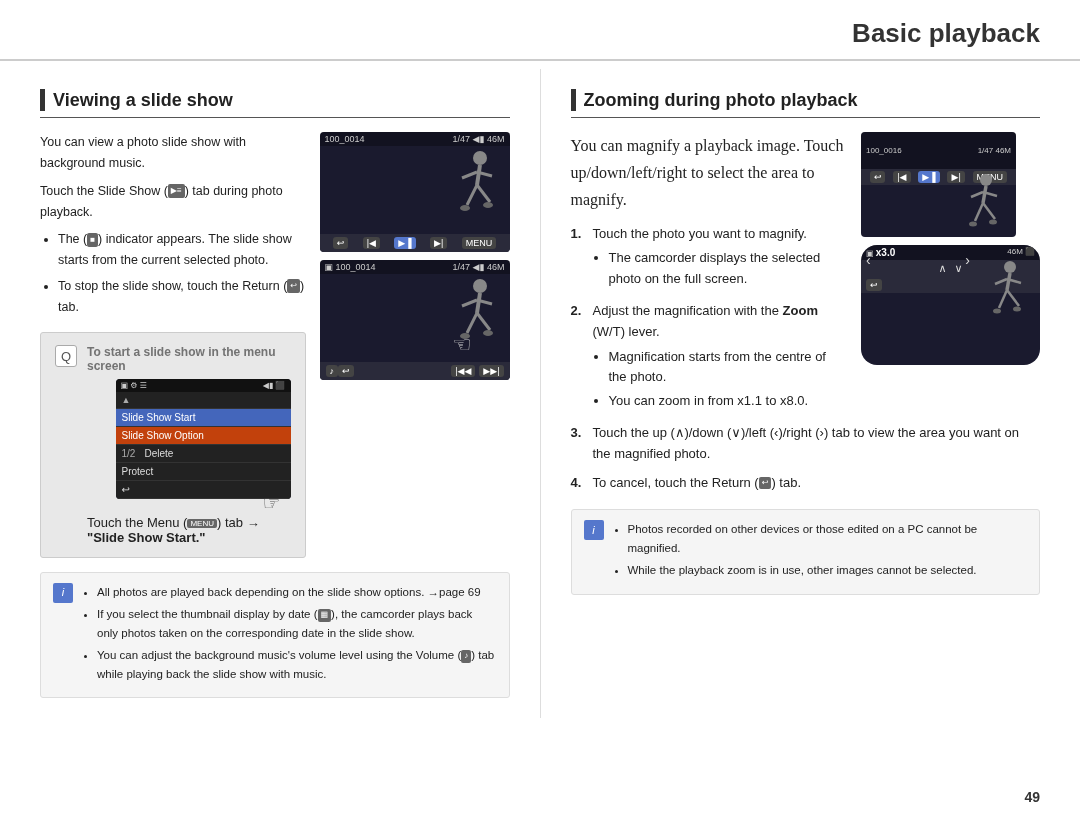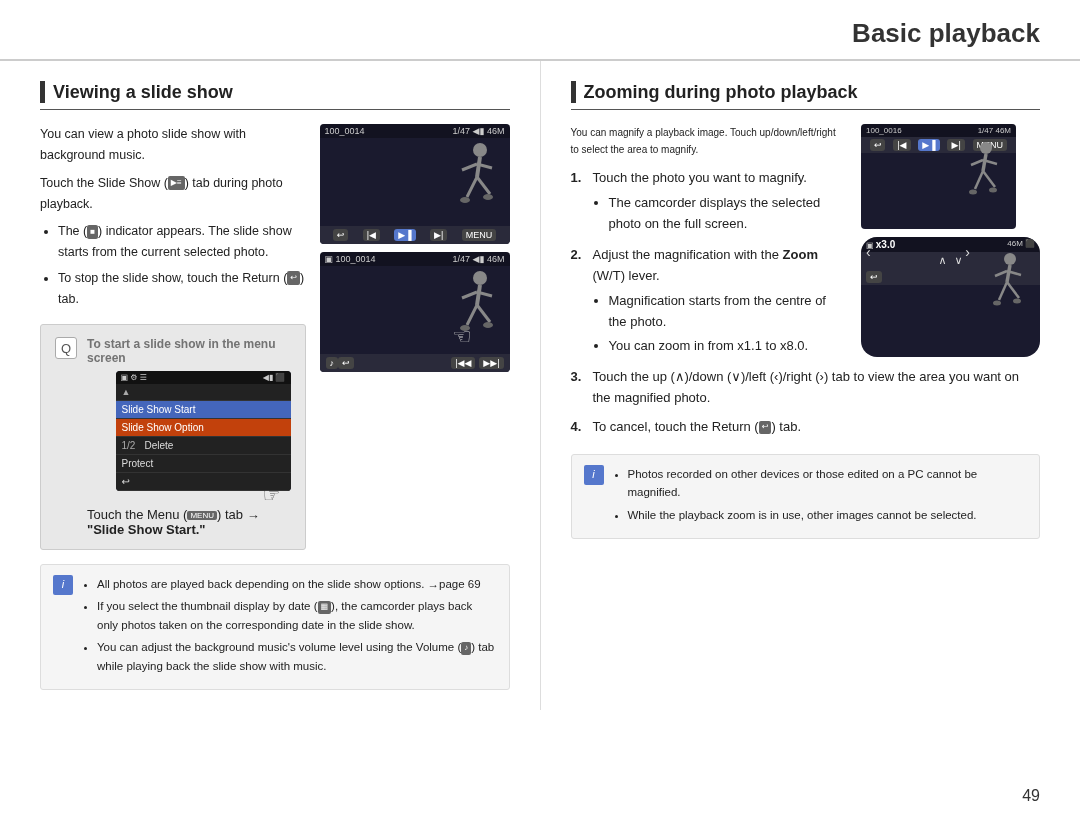--- a/index.html
+++ b/index.html
@@ -11,21 +11,21 @@
       min-height: 825px;
       position: relative;
       font-size: 13px;
     }
 
     
     .page-header {
       text-align: right;
       padding: 18px 40px 10px 32px;
       border-bottom: 2px solid #ccc;
-      margin-bottom: 0;
+      margin-bottom: 8px;
     }
     .page-header h1 {
       font-size: 26px;
       font-weight: bold;
       color: #333;
     }
 
     
     .content-area {
       display: flex;
@@ -249,23 +249,23 @@
     }
     .note-content ul li {
       margin-bottom: 4px;
     }
 
     
     .page-number {
       position: absolute;
       bottom: 20px;
       right: 40px;
-      font-size: 16px;
+      font-size: 14px;
       color: #333;
-      font-weight: normal;
+      font-weight: bold;
     }
 
     
     .numbered-list {
       padding-left: 0;
       list-style: none;
       counter-reset: step-counter;
     }
     .numbered-list > li {
       counter-increment: step-counter;
@@ -311,23 +311,24 @@
       background: #1a1a2e;
       border-radius: 16px;
       width: 179px;
       height: 120px;
       position: relative;
       overflow: hidden;
     }
 
     
     .info-text {
-      font-size: 10px;
+      font-size: 16px;
       line-height: 1.7;
       color: #222;
+      font-family: Liberation Serif, serif;
     }
 
     
     .figure-svg {
       position: absolute;
       right: 8px;
       top: 4px;
     }
 
     .inline-icon {
@@ -479,21 +480,21 @@
 
   <div class="right-col">
     <div class="section-title">
       <span class="section-title-bar"></span>
       <span>Zooming during photo playback</span>
     </div>
 
     <div class="right-screens-top">
 
       <div class="cam-screen-sm">
-        <div style="background:rgba(0,0,0,0.3);color:#ccc;padding:2px 5px;font-size:8px;display:flex;justify-content:space-between;">
+        <div style="background:rgba(0,0,0,0.3);color:#ccc;padding:14px 5px;font-size:8px;display:flex;justify-content:space-between;">
           <span>100_0016</span>
           <span>1/47 46M</span>
         </div>
         <div style="flex:1;position:relative;background:#1a1a2e;">
           <svg style="position:absolute;right:8px;top:4px;" width="55" height="70" viewBox="0 0 55 70">
             <ellipse cx="33" cy="7" rx="6" ry="6" fill="#888"></ellipse>
             <line x1="33" y1="13" x2="30" y2="30" stroke="#888" stroke-width="3.5"></line>
             <line x1="30" y1="30" x2="22" y2="48" stroke="#888" stroke-width="2.5"></line>
             <line x1="30" y1="30" x2="42" y2="46" stroke="#888" stroke-width="2.5"></line>
             <line x1="30" y1="19" x2="18" y2="24" stroke="#888" stroke-width="2.5"></line>

